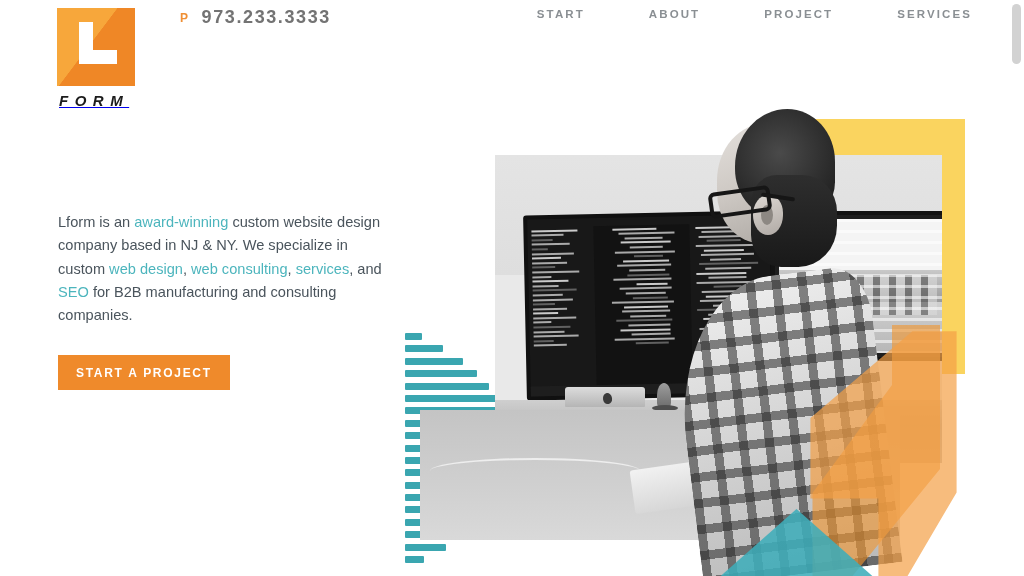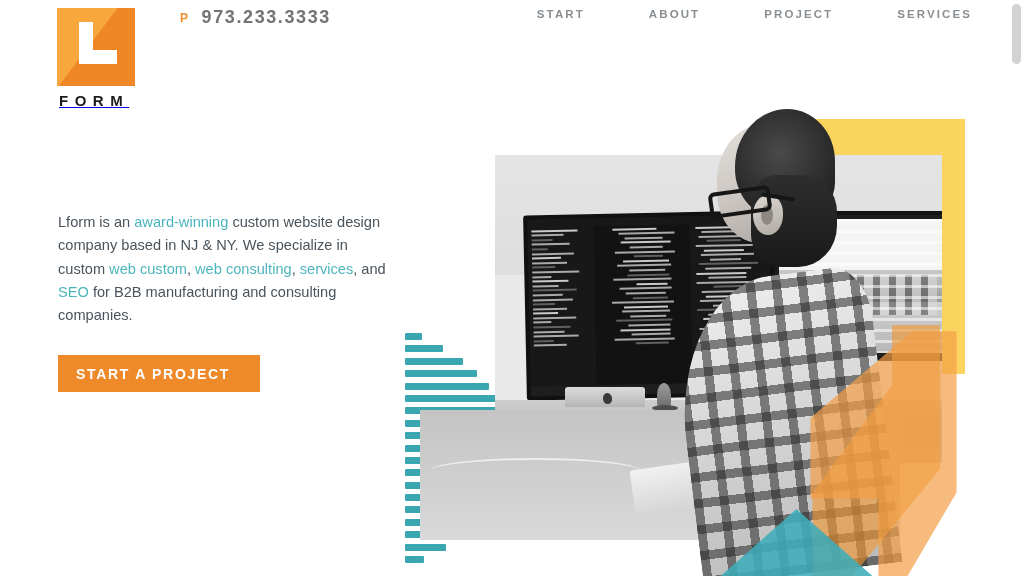--- a/index.html
+++ b/index.html
@@ -40,20 +40,21 @@
     background:#ffffff;
   }
   .logo-word {
     margin-top:6px;
     font-size:15px;
     font-weight:bold;
     letter-spacing:6.5px;
     color:#1c1c1c;
     text-align:left;
     padding-left:2px;
+    font-style:italic;
   }
 
   .phone {
     position:absolute; left:180px; top:7px;
     display:flex; align-items:center; gap:13px;
   }
   .phone-p {
     color:#ef8f34;
     font-size:12px;
     font-weight:bold;
@@ -108,24 +109,24 @@
     color:#4cb5bd;
     text-decoration:none;
     cursor:pointer;
   }
 
   .cta {
     display:inline-block;
     margin-top:28px;
     background:#ef8a2b;
     color:#ffffff;
-    font-size:14px;
+    font-size:12px;
     font-weight:bold;
     letter-spacing:1.7px;
-    padding:11px 30px 10px 18px;
+    padding:11px 18px 10px 18px;
     border:none;
     cursor:pointer;
     font-family:"Liberation Sans", sans-serif;
   }
 
   
   .hero-art {
     position:absolute;
     left:395px; top:105px;
     width:600px; height:471px;
@@ -397,21 +398,21 @@
   <nav class="nav">
     <a class="nav-item" href="#">START</a>
     <a class="nav-item" href="#">ABOUT</a>
     <a class="nav-item" href="#">PROJECT</a>
     <a class="nav-item" href="#">SERVICES</a>
   </nav>
 </div>
 
 <div class="hero-copy">
 
-  <p class="hero-body"><span>Lform is an </span><a href="#">award-winning</a><span> custom website design company based in NJ &amp; NY. We specialize in custom </span><a href="#">web custom</a><span>, </span><a href="#">web consulting</a><span>, </span><a href="#">services</a><span>, and </span><a href="#">SEO</a><span> for B2B manufacturing and consulting companies.</span></p>
+  <p class="hero-body"><span>Lform is an </span><a href="#">award-winning</a><span> custom website design company based in NJ &amp; NY. We specialize in custom </span><a href="#">web design</a><span>, </span><a href="#">web consulting</a><span>, </span><a href="#">services</a><span>, and </span><a href="#">SEO</a><span> for B2B manufacturing and consulting companies.</span></p>
 
   <button class="cta">START A PROJECT</button>
 </div>
 
 <div class="hero-art">
 
   <div class="shape-yellow"></div>
 
   <div class="photo-frame">
     <div class="photo-inner wall"></div>

